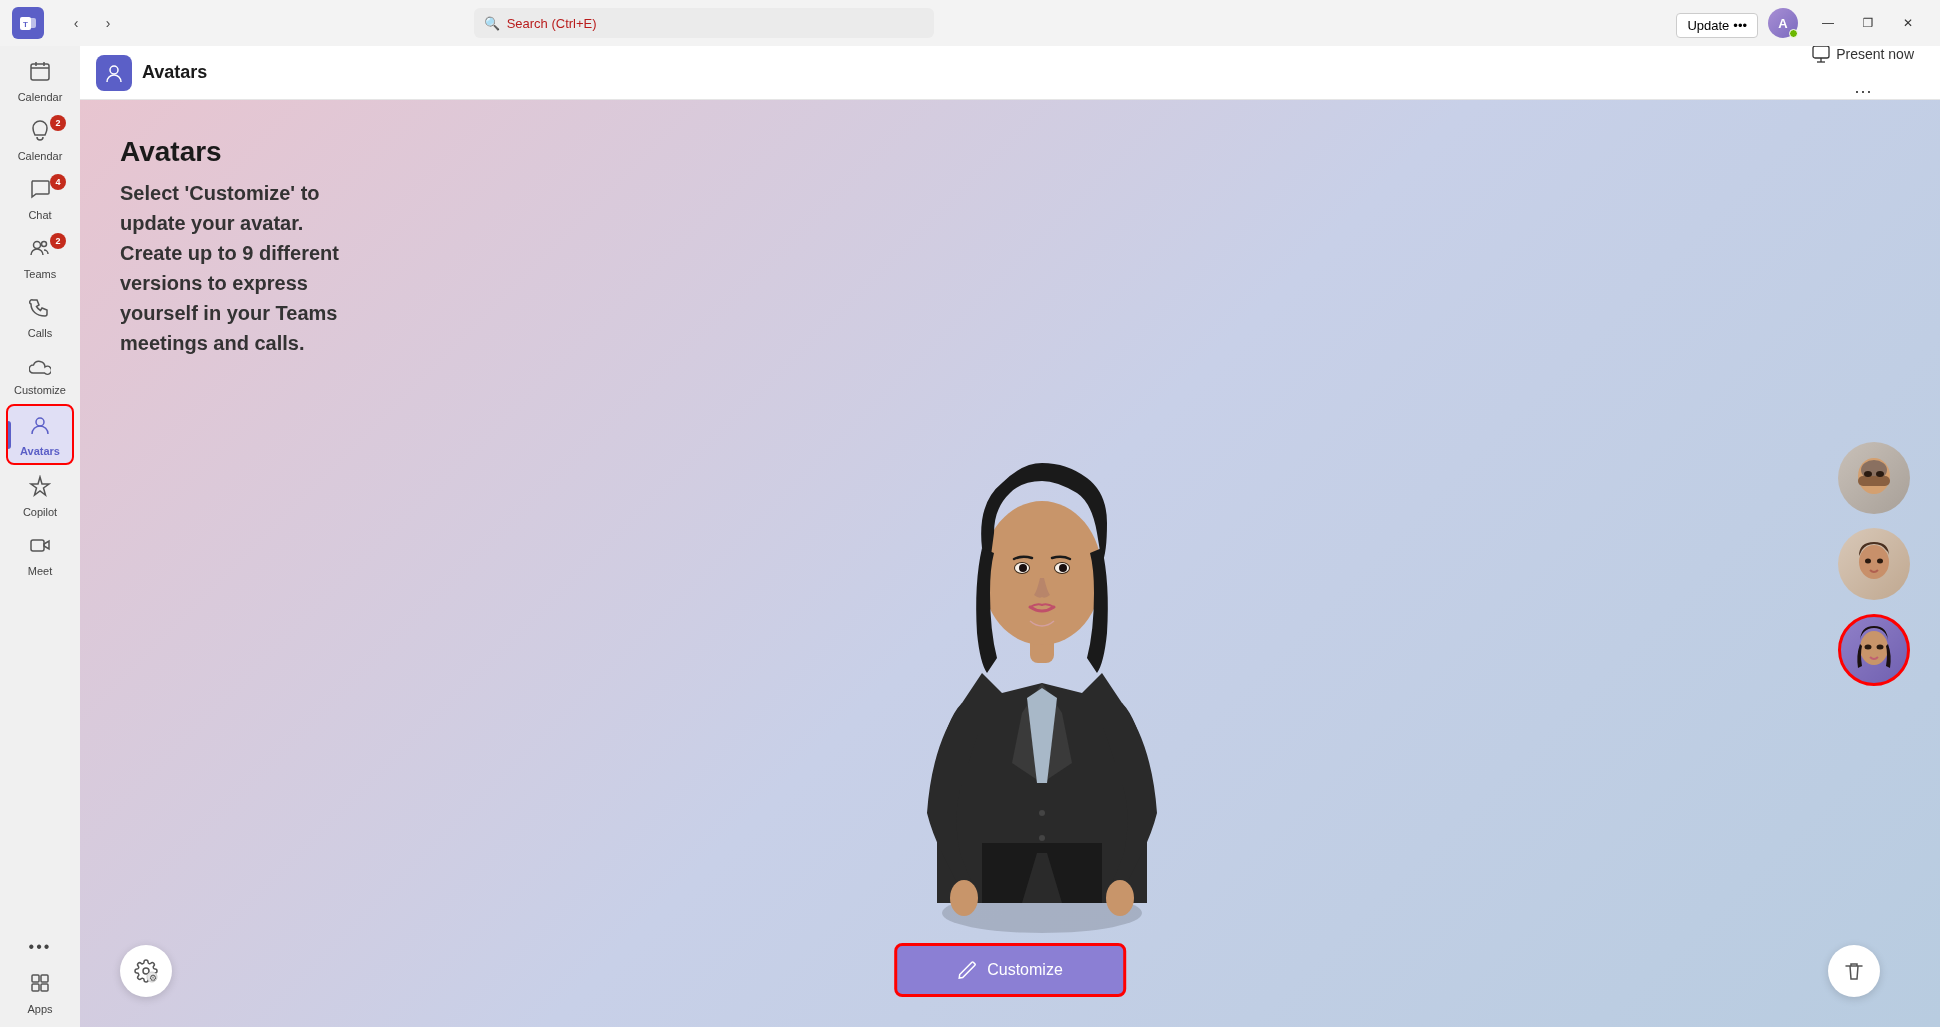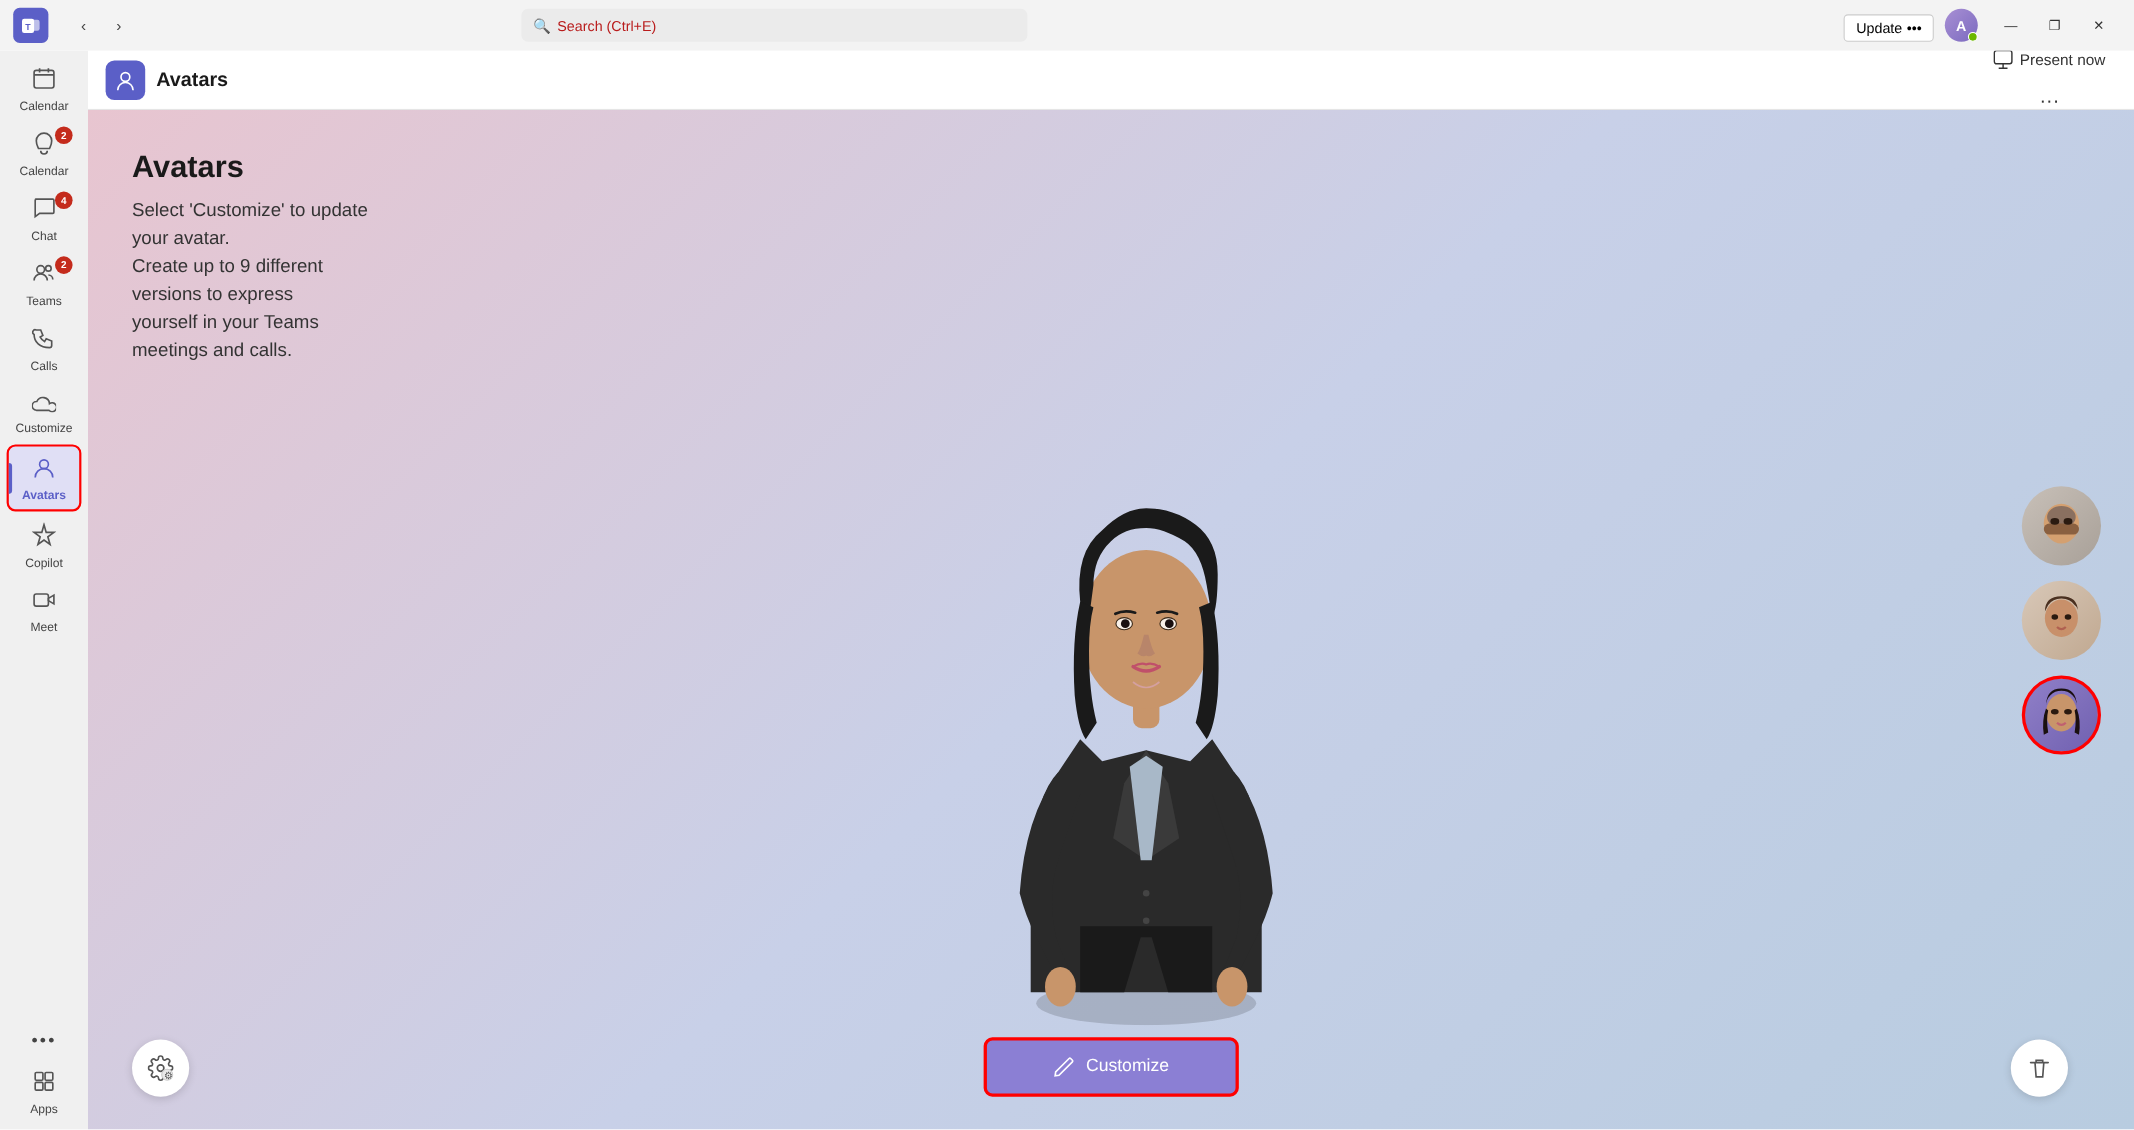--- a/index.html
+++ b/index.html
@@ -155,21 +155,21 @@
       overflow: hidden;
       background: linear-gradient(135deg, #e8c5d0 0%, #c8d0e8 50%, #b8cce0 100%);
     }
 
     .avatar-info {
       position: absolute;
       top: 36px; left: 40px;
       z-index: 2;
     }
     .avatar-info h2 { font-size: 28px; font-weight: 600; color: #1a1a1a; margin-bottom: 10px; }
-    .avatar-info p { font-size: 17px; color: #333; line-height: 1.5; max-width: 220px; }
+    .avatar-info p { font-size: 20px; color: #333; line-height: 1.5; max-width: 220px; font-weight: bold; }
 
     
     .avatar-selector {
       position: absolute;
       right: 30px;
       top: 50%;
       transform: translateY(-50%);
       display: flex;
       flex-direction: column;
       gap: 14px;

